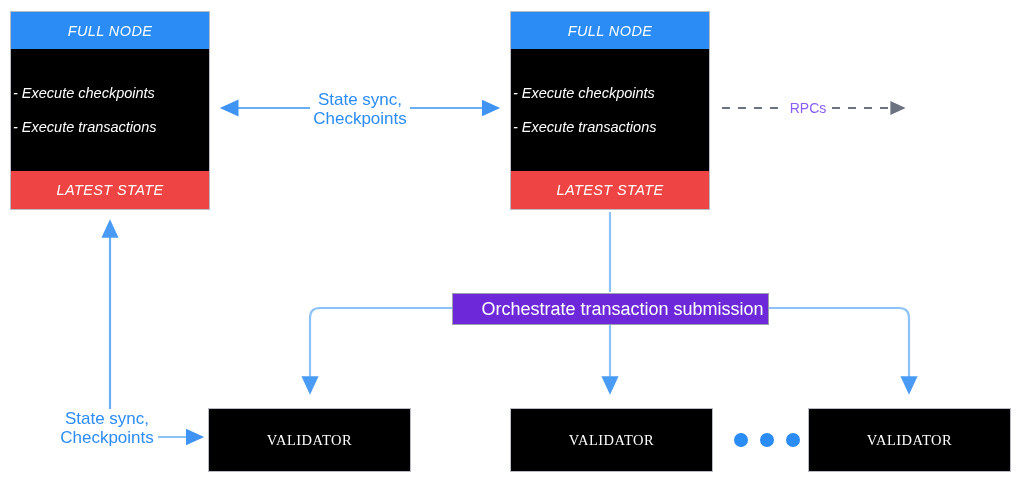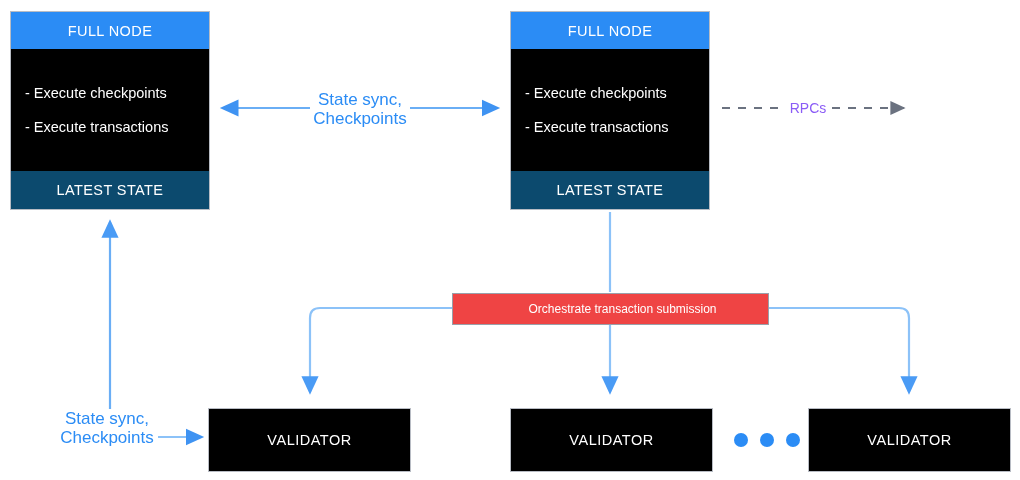--- a/index.html
+++ b/index.html
@@ -27,84 +27,86 @@
   }
 
   
   .node-box {
     position: absolute;
     box-sizing: border-box;
     border: 1px solid #b8bcc4;
     background: #000000;
     display: flex;
     flex-direction: column;
+    font-style: italic;
   }
   .node-header {
     background: #2b8cf5;
     color: #ffffff;
     font-size: 14.5px;
     letter-spacing: 0.4px;
     height: 37px;
     display: flex;
     align-items: center;
     justify-content: center;
     flex: none;
   }
   .node-body {
     background: #000000;
     color: #ffffff;
     flex: 1 1 auto;
     display: flex;
     flex-direction: column;
     justify-content: center;
     gap: 18px;
-    padding: 0 14px;
+    padding: 0 2px;
   }
   .node-line {
     font-size: 14.5px;
     white-space: nowrap;
   }
   .node-footer {
-    background: #0c4a6e;
+    background: #ef4444;
     color: #ffffff;
     font-size: 14.5px;
     letter-spacing: 0.4px;
     height: 38px;
     display: flex;
     align-items: center;
     justify-content: center;
     flex: none;
   }
 
   
   .orchestrate-box {
     position: absolute;
     box-sizing: border-box;
-    background: #ef4444;
+    background: #6d28d9;
     border: 1px solid #9aa0aa;
     color: #ffffff;
-    font-size: 12px;
+    font-size: 18px;
     display: flex;
     align-items: center;
     justify-content: center;
     padding-left: 24px;
   }
 
   
   .validator-box {
     position: absolute;
     box-sizing: border-box;
     background: #000000;
     border: 1px solid #b8bcc4;
     color: #ffffff;
     font-size: 14.5px;
     letter-spacing: 0.5px;
     display: flex;
     align-items: center;
     justify-content: center;
+    font-family: Liberation Serif, serif;
   }
 
   
   .edge-label {
     position: absolute;
     color: #2b8cf5;
     font-size: 17px;
     line-height: 19px;
     text-align: center;
     background: #ffffff;

